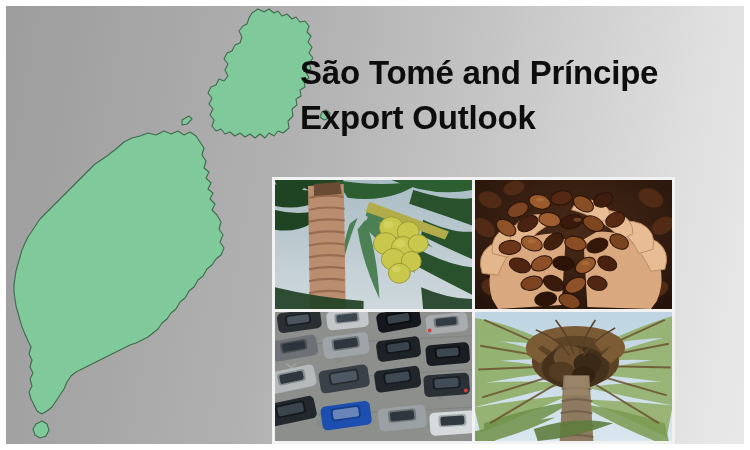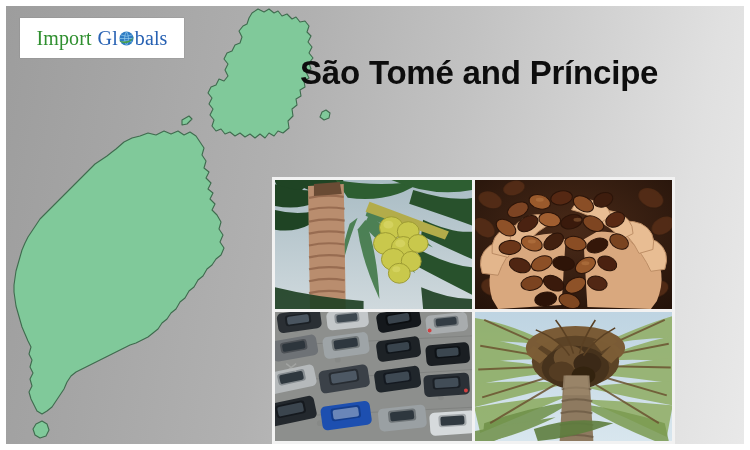--- a/index.html
+++ b/index.html
@@ -177,41 +177,24 @@
           L 54 193 L 59 188 L 64 183 L 69 178 L 74 173
           L 79 168 L 84 163 L 89 158 L 95 154 L 101 150
           L 106 146 Z"></path>
 
         <path d="
           M 30 418 L 36 415 L 41 418 L 43 424 L 40 430
           L 34 432 L 29 429 L 27 423 Z"></path>
       </g>
     </svg>
 
-    <div id="logo-box">
-      <div id="logo-text">
-        <span class="logo-import">Import</span>
-        <span style="display:inline-block;width:6px"></span>
-        <span class="logo-gl">Gl</span>
-        <span class="logo-globe">
-          <svg viewBox="0 0 34 34" width="17" height="17">
-            <circle cx="17" cy="17" r="14" fill="#2e7cc4"></circle>
-            <path d="M3 17 h28" stroke="#9fd3f0" stroke-width="1.3" fill="none"></path>
-            <path d="M17 3 q8 14 0 28 q-8 -14 0 -28z" fill="none" stroke="#9fd3f0" stroke-width="1.3"></path>
-            <path d="M6 10 q11 5 22 0" fill="none" stroke="#9fd3f0" stroke-width="1.2"></path>
-            <path d="M6 24 q11 -5 22 0" fill="none" stroke="#9fd3f0" stroke-width="1.2"></path>
-            <path d="M2 21 C 10 30, 26 28, 32 13 C 24 24, 11 25, 2 21 Z" fill="#4aa14a"></path>
-          </svg>
-        </span>
-        <span class="logo-bals">bals</span>
-      </div>
-    </div>
 
     <div id="title-block">
       <div class="title-line">São Tomé and Príncipe</div>
+      <div class="title-line">Export Outlook</div>
     </div>
 
     <div id="photo-grid">
 
       <div class="photo">
         <svg viewBox="0 0 200 130" preserveAspectRatio="xMidYMid slice">
           <defs>
             <linearGradient id="cpsky" x1="0" y1="0" x2="0" y2="1">
               <stop offset="0%" stop-color="#a9bcc4"></stop>
               <stop offset="100%" stop-color="#cfd9dd"></stop>

